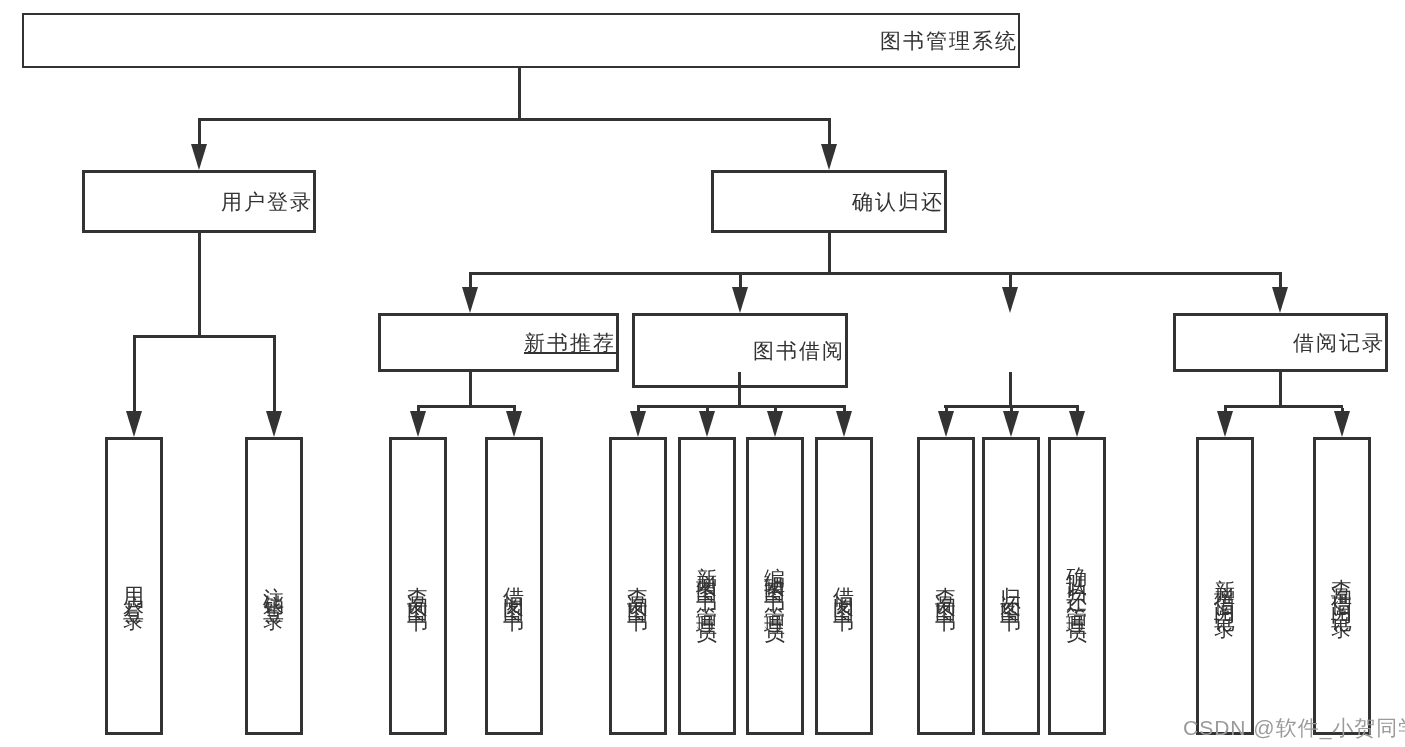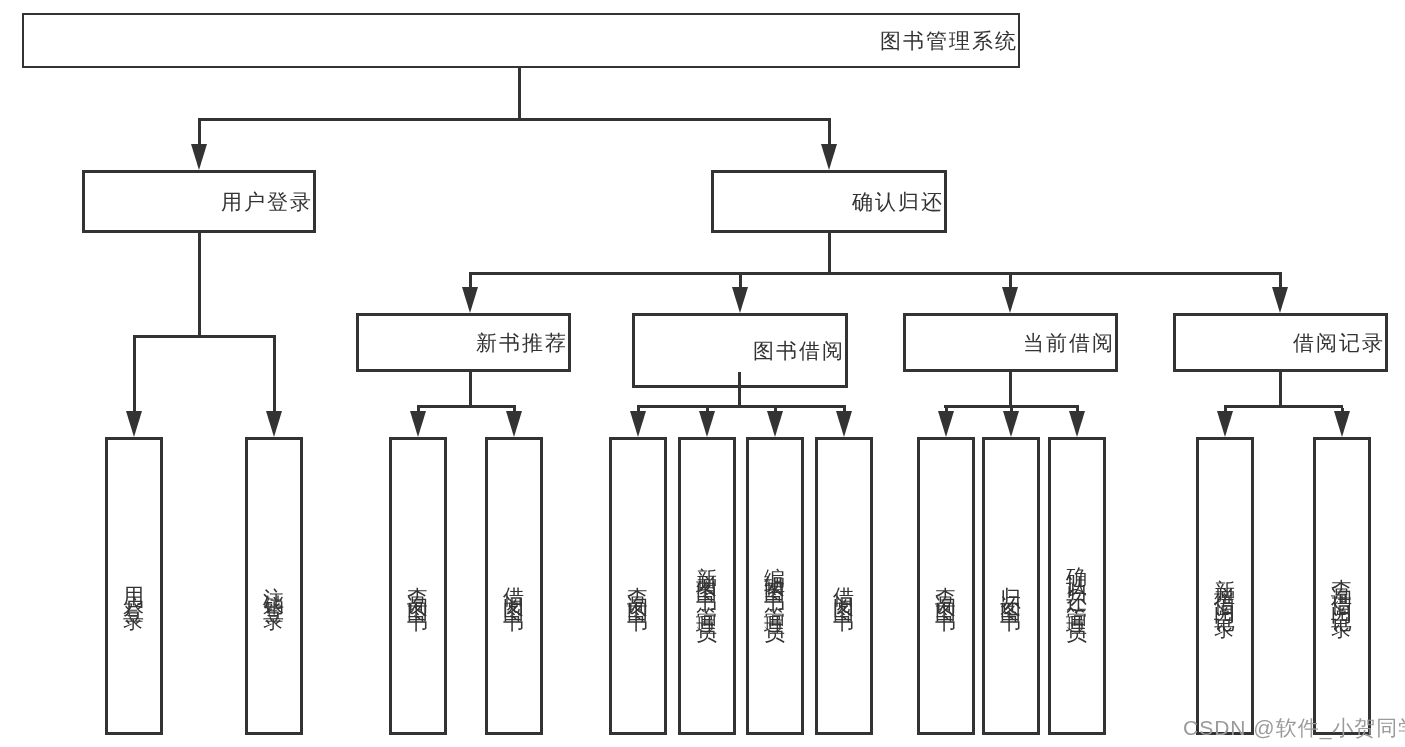--- a/index.html
+++ b/index.html
@@ -72,28 +72,25 @@
     <span>图书管理系统</span>
   </div>
 
   <div class="node" style="left:82px; top:170px; width:234px; height:63px;">
     <span>用户登录</span>
   </div>
   <div class="node" style="left:711px; top:170px; width:236px; height:63px;">
     <span>确认归还</span>
   </div>
 
-  <div class="node" style="left:356px; top:313px; width:215px; height:59px;">
+  <div class="node" style="left:378px; top:313px; width:241px; height:59px;text-decoration:underline;">
     <span>新书推荐</span>
   </div>
   <div class="node" style="left:632px; top:313px; width:216px; height:75px;">
     <span>图书借阅</span>
-  </div>
-  <div class="node" style="left:903px; top:313px; width:215px; height:59px;">
-    <span>当前借阅</span>
   </div>
   <div class="node" style="left:1173px; top:313px; width:215px; height:59px;">
     <span>借阅记录</span>
   </div>
 
   <div class="leaf" style="left:105px;">
     <span class="vtext">用户登录</span>
   </div>
   <div class="leaf" style="left:245px;">
     <span class="vtext">注销登录</span>

